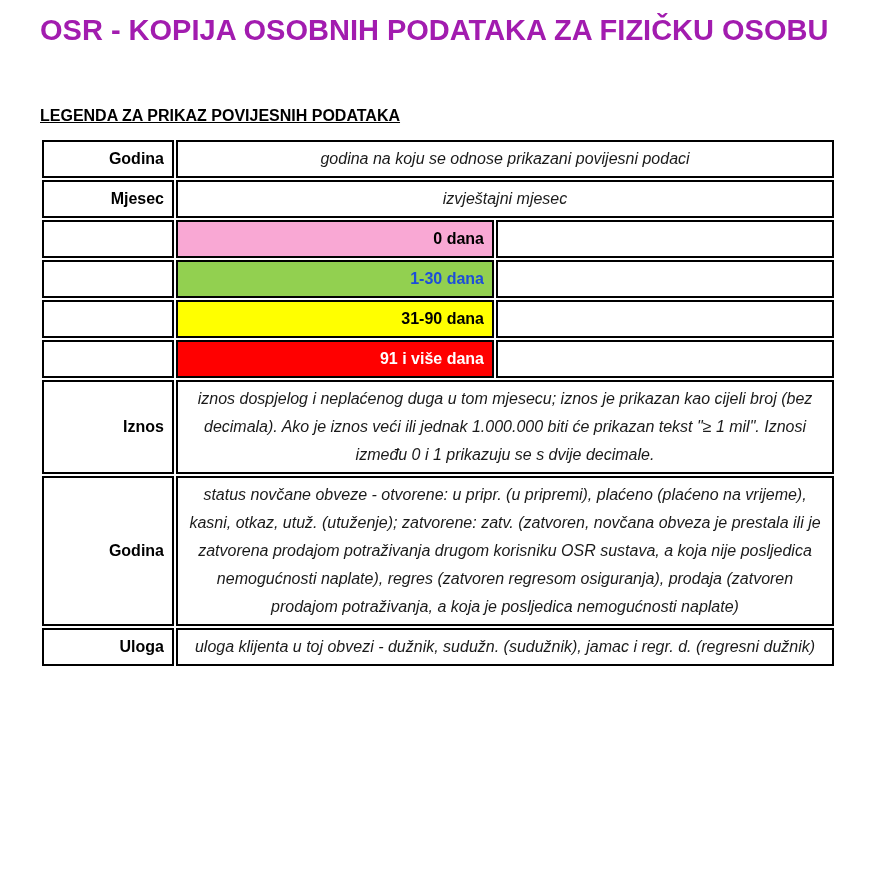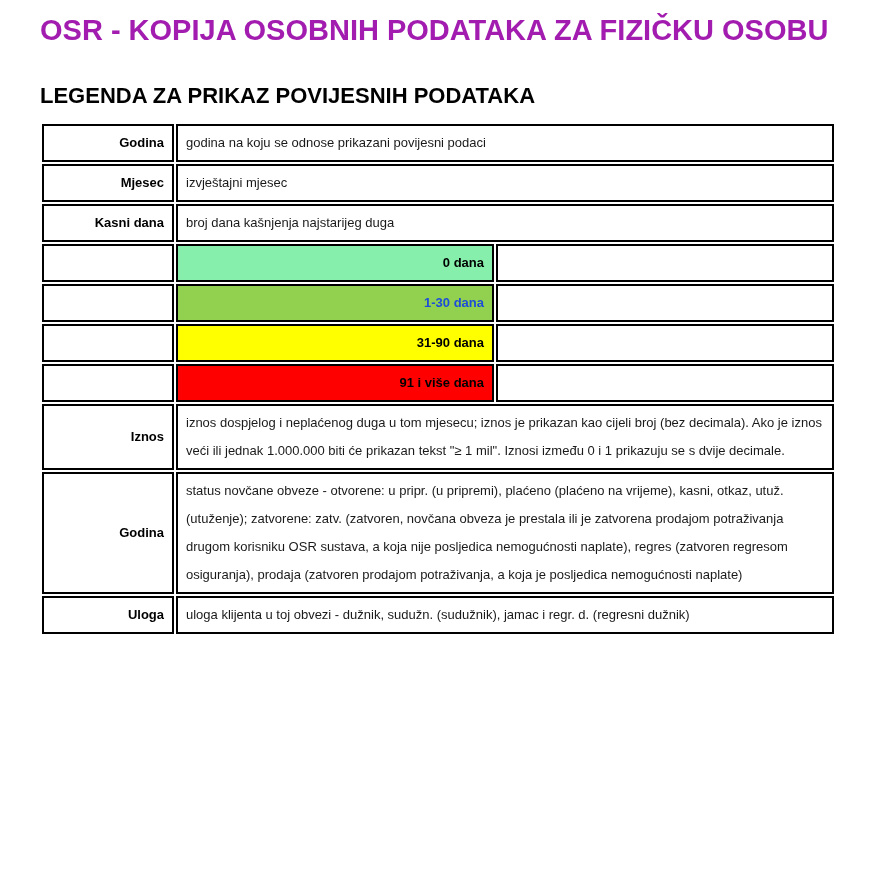--- a/index.html
+++ b/index.html
@@ -17,54 +17,56 @@
     overflow: hidden;
   }
   h1.doc-title {
     font-size: 29px;
     font-weight: bold;
     color: #a21caf;
     letter-spacing: 0px;
     white-space: nowrap;
   }
   h2.legend-heading {
-    font-size: 22px;
+    font-size: 16px;
     font-weight: bold;
     color: #000000;
-    margin-top: 36px;
+    margin-top: 60px;
     white-space: nowrap;
+    text-decoration: underline;
   }
   table.legend-table {
     margin-top: 13px;
     width: 796px;
     table-layout: fixed;
     border-collapse: separate;
     border-spacing: 2px;
   }
   table.legend-table td {
     border: 2px solid #000000;
-    font-size: 13px;
+    font-size: 16px;
     line-height: 28px;
     vertical-align: middle;
     padding: 3px 8px;
     height: 32px;
     background: #ffffff;
     overflow: hidden;
     margin-top: 36px;
   }
   td.label-cell {
     text-align: right;
     font-weight: bold;
     padding-right: 9px;
     color: #000000;
   }
   td.desc-cell {
-    text-align: left;
+    text-align: center;
     padding-left: 11px;
     padding-right: 14px;
+    font-style: italic;
   }
   td.band-cell {
     text-align: right;
     font-weight: bold;
     padding-right: 11px;
   }
   td.empty-cell {
     background: #ffffff;
   }
 </style>
@@ -85,41 +87,37 @@
     <tbody>
         <tr>
           <td class="label-cell">Godina</td>
           <td class="desc-cell" colspan="2">godina na koju se odnose prikazani povijesni podaci</td>
         </tr>
         <tr>
           <td class="label-cell">Mjesec</td>
           <td class="desc-cell" colspan="2">izvještajni mjesec</td>
         </tr>
         <tr>
-          <td class="label-cell">Kasni dana</td>
-          <td class="desc-cell" colspan="2">broj dana kašnjenja najstarijeg duga</td>
-        </tr>
-        <tr>
           <td class="label-cell"></td>
-          <td class="band-cell" style="background-color: #86efac; color: rgb(0, 0, 0);">0 dana</td>
+          <td class="band-cell" style="background-color: #f9a8d4; color: rgb(0, 0, 0);">0 dana</td>
           <td class="empty-cell"></td>
         </tr>
         <tr>
           <td class="label-cell"></td>
           <td class="band-cell" style="background-color: rgb(146, 208, 80); color: #1d4ed8;">1-30 dana</td>
           <td class="empty-cell"></td>
         </tr>
         <tr>
           <td class="label-cell"></td>
           <td class="band-cell" style="background-color: rgb(255, 255, 0); color: rgb(0, 0, 0);">31-90 dana</td>
           <td class="empty-cell"></td>
         </tr>
         <tr>
           <td class="label-cell"></td>
-          <td class="band-cell" style="background-color: rgb(255, 0, 0); color: #000000;">91 i više dana</td>
+          <td class="band-cell" style="background-color: rgb(255, 0, 0); color: #ffffff;">91 i više dana</td>
           <td class="empty-cell"></td>
         </tr>
         <tr>
           <td class="label-cell">Iznos</td>
           <td class="desc-cell" colspan="2">iznos dospjelog i neplaćenog duga u tom mjesecu; iznos je prikazan kao cijeli broj (bez decimala). Ako je iznos veći ili jednak 1.000.000 biti će prikazan tekst "≥ 1 mil". Iznosi između 0 i 1 prikazuju se s dvije decimale.</td>
         </tr>
         <tr>
           <td class="label-cell">Godina</td>
           <td class="desc-cell" colspan="2">status novčane obveze - otvorene: u pripr. (u pripremi), plaćeno (plaćeno na vrijeme), kasni, otkaz, utuž. (utuženje); zatvorene: zatv. (zatvoren, novčana obveza je prestala ili je zatvorena prodajom potraživanja drugom korisniku OSR sustava, a koja nije posljedica nemogućnosti naplate), regres (zatvoren regresom osiguranja), prodaja (zatvoren prodajom potraživanja, a koja je posljedica nemogućnosti naplate)</td>
         </tr>

